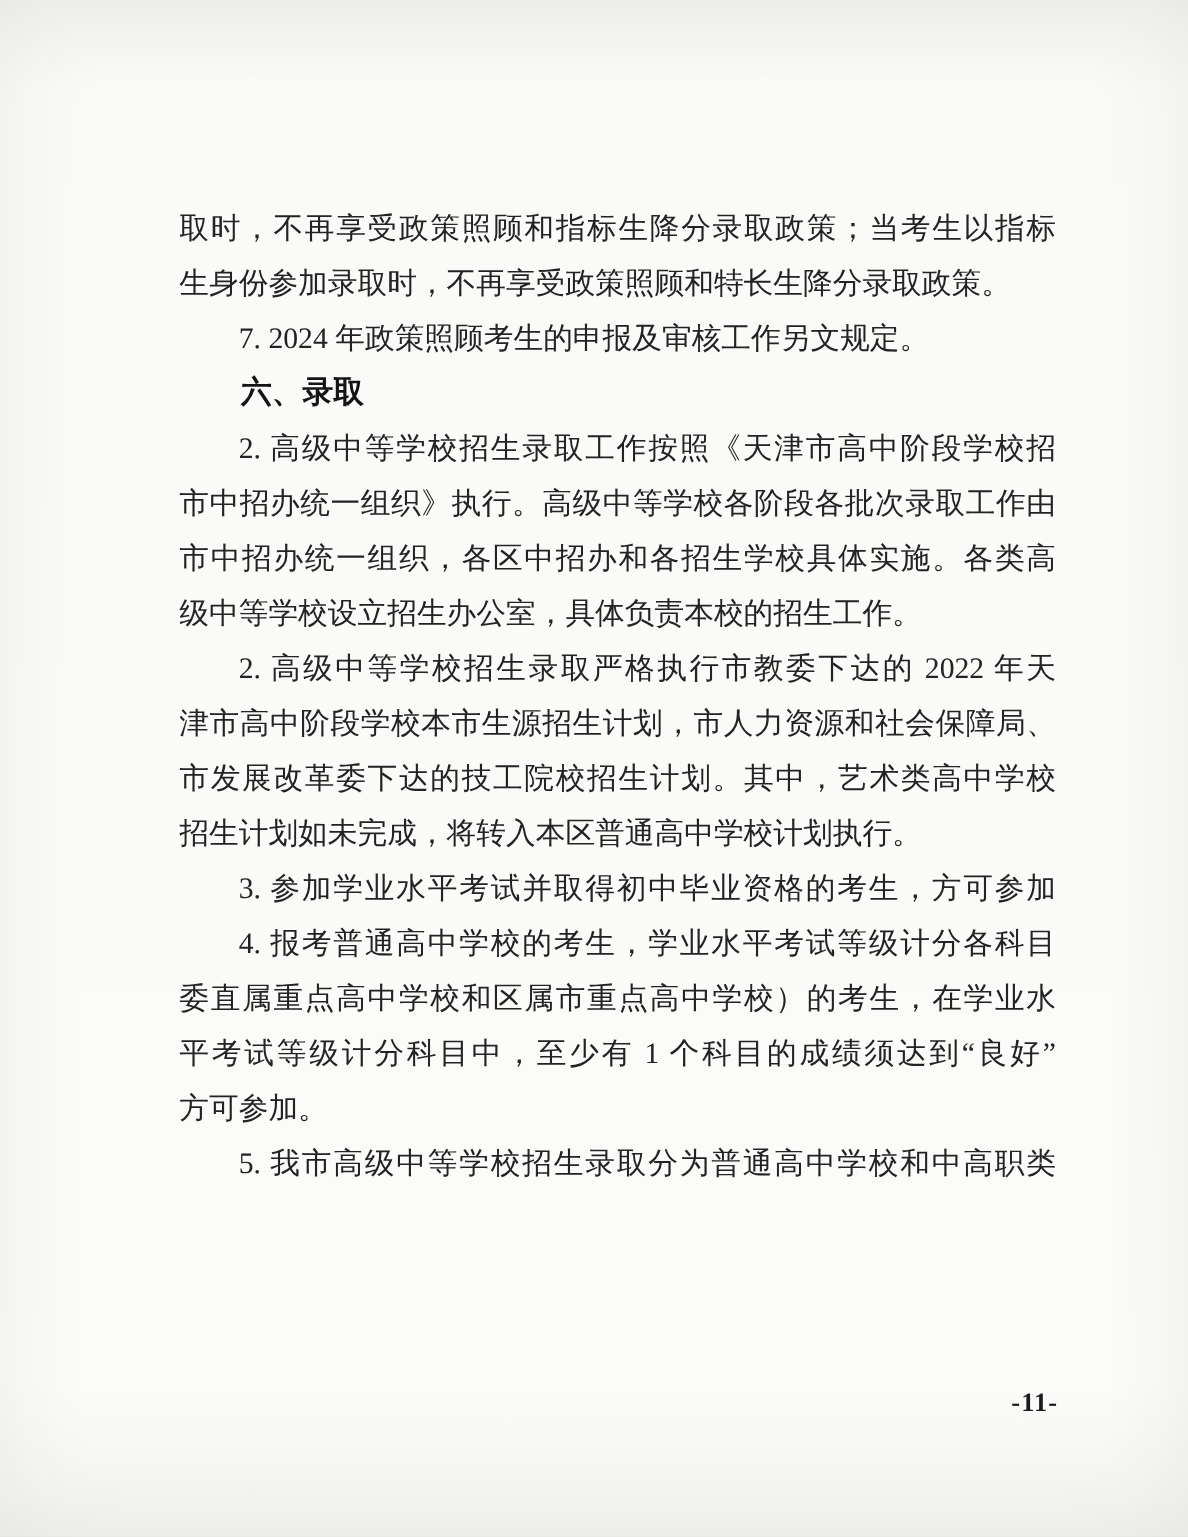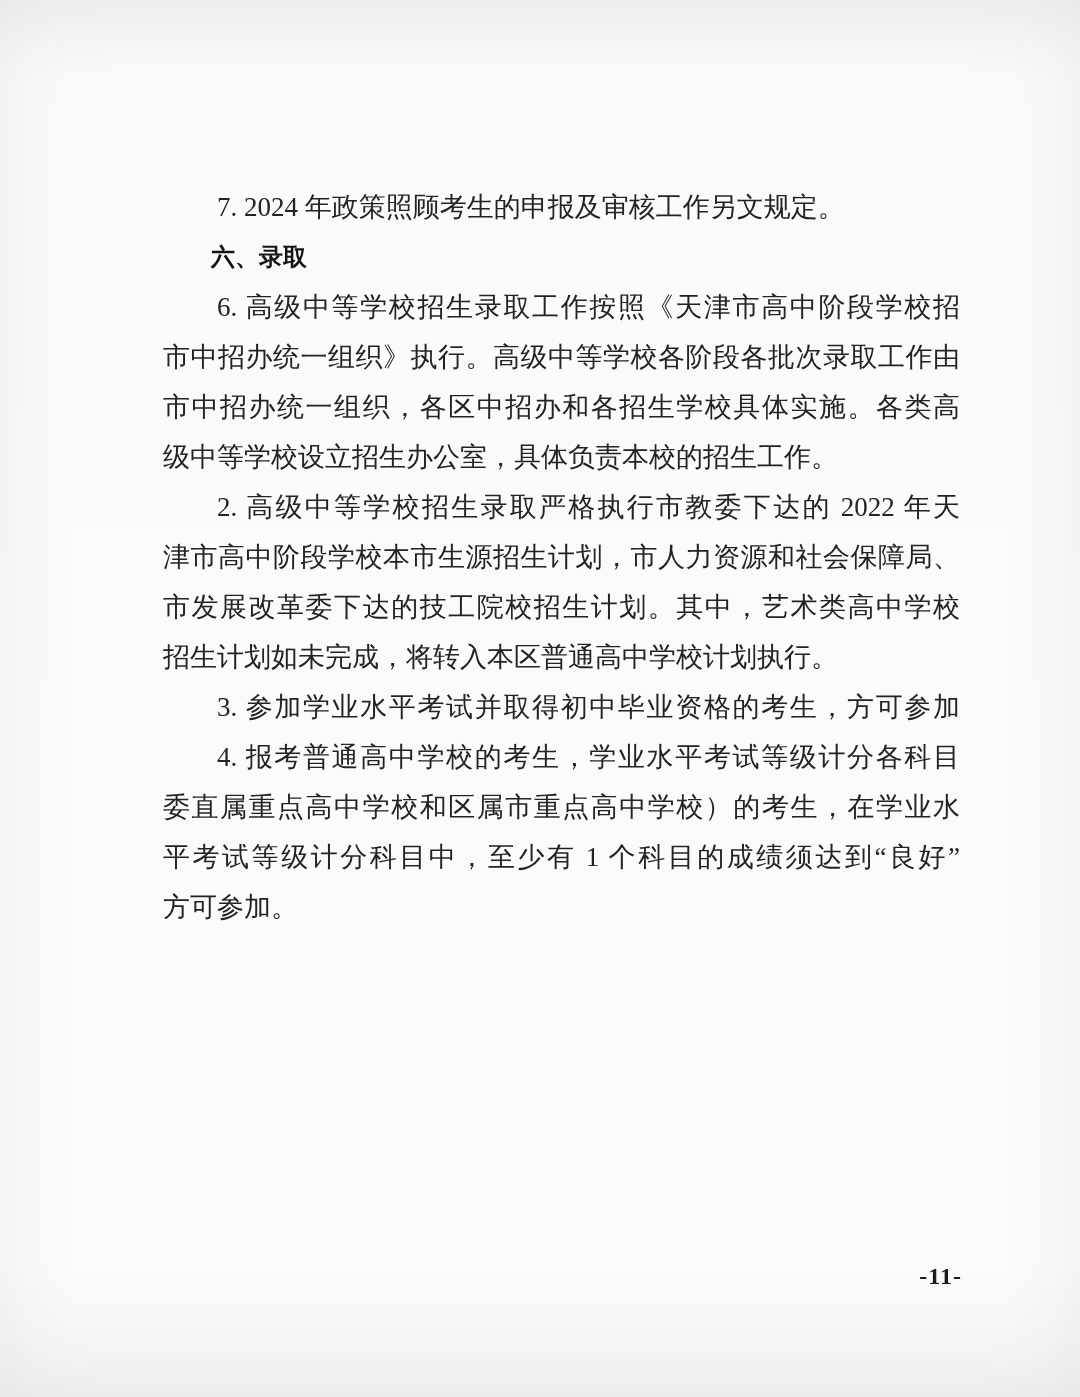--- a/index.html
+++ b/index.html
@@ -34,59 +34,66 @@
     overflow: hidden;
   }
   .line.indent { text-indent: 2em; }
   .line.full {
     text-align: justify;
     text-align-last: justify;
   }
   .block.heading .line {
     font-weight: bold;
     color: #141414;
-    font-size: 24px;
+    font-size: 28px;
   }
   .page-number {
     position: absolute;
     top: 1263px;
     right: 118px;
     font-size: 24px;
     font-weight: bold;
     color: #1a1a1a;
     letter-spacing: 1px;
   }
 </style>
 </head>
 <body>
 
 <div class="page">
   <div class="content" id="doc-content">
       <div class="block para">
+        <div class="line full">取时，不再享受政策照顾和指标生降分录取政策；当考生以指标</div>
+        <div class="line">生身份参加录取时，不再享受政策照顾和特长生降分录取政策。</div>
+      </div>
+      <div class="block para">
         <div class="line indent">7. 2024 年政策照顾考生的申报及审核工作另文规定。</div>
       </div>
       <div class="block heading">
         <div class="line indent">六、录取</div>
       </div>
       <div class="block para">
-        <div class="line indent full">6. 高级中等学校招生录取工作按照《天津市高中阶段学校招</div>
+        <div class="line indent full">2. 高级中等学校招生录取工作按照《天津市高中阶段学校招</div>
         <div class="line full">市中招办统一组织》执行。高级中等学校各阶段各批次录取工作由</div>
         <div class="line full">市中招办统一组织，各区中招办和各招生学校具体实施。各类高</div>
         <div class="line">级中等学校设立招生办公室，具体负责本校的招生工作。</div>
       </div>
       <div class="block para">
         <div class="line indent full">2. 高级中等学校招生录取严格执行市教委下达的 2022 年天</div>
         <div class="line full">津市高中阶段学校本市生源招生计划，市人力资源和社会保障局、</div>
         <div class="line full">市发展改革委下达的技工院校招生计划。其中，艺术类高中学校</div>
         <div class="line">招生计划如未完成，将转入本区普通高中学校计划执行。</div>
       </div>
       <div class="block para">
         <div class="line indent full">3. 参加学业水平考试并取得初中毕业资格的考生，方可参加</div>
       </div>
       <div class="block para">
         <div class="line indent full">4. 报考普通高中学校的考生，学业水平考试等级计分各科目</div>
         <div class="line full">委直属重点高中学校和区属市重点高中学校）的考生，在学业水</div>
         <div class="line full">平考试等级计分科目中，至少有 1 个科目的成绩须达到“良好”</div>
         <div class="line">方可参加。</div>
       </div>
+      <div class="block para">
+        <div class="line indent full">5. 我市高级中等学校招生录取分为普通高中学校和中高职类</div>
+      </div>
     </div>
   <div class="page-number">-11-</div>
 </div>
 
 </body></html>

